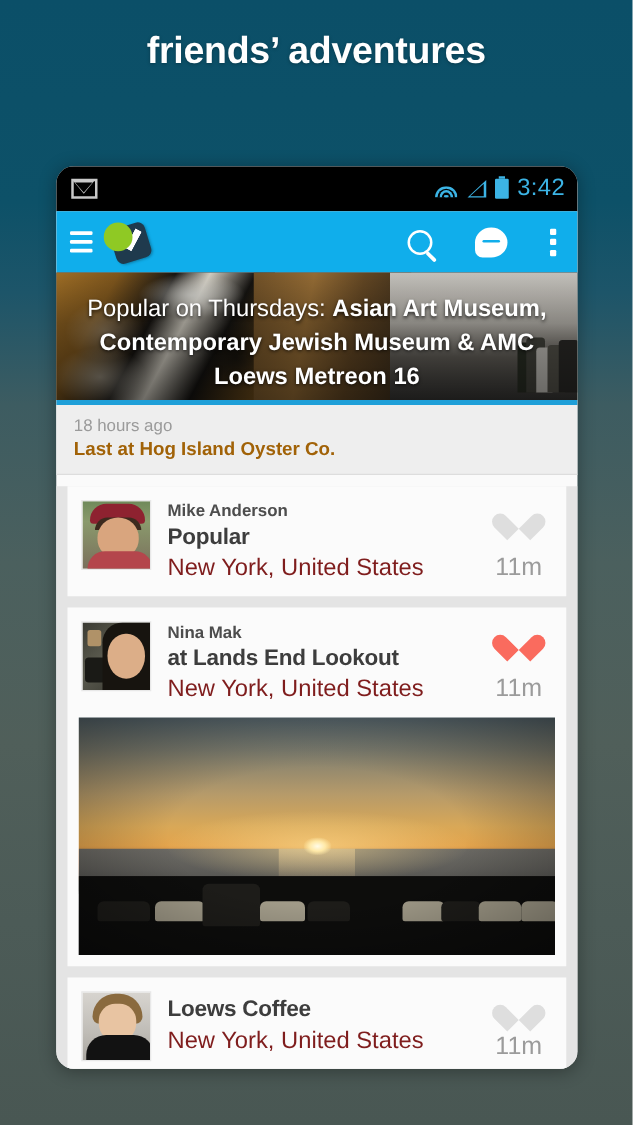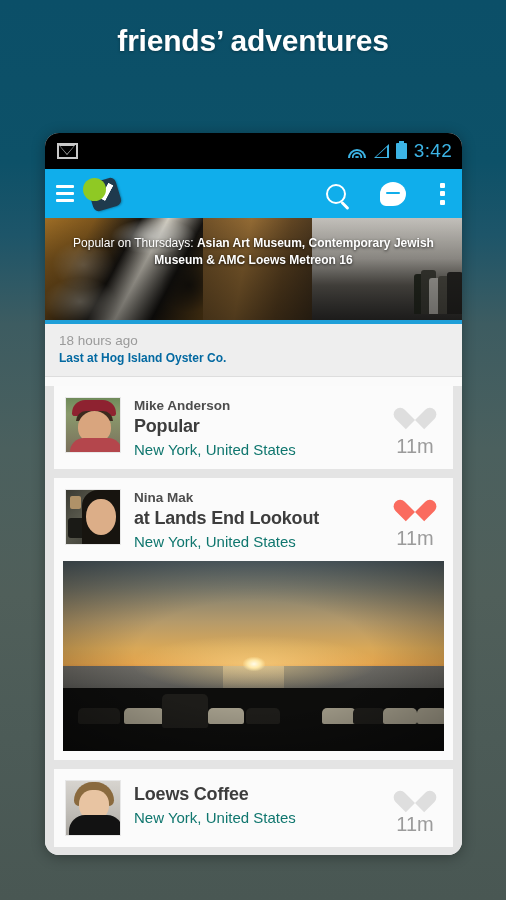--- a/index.html
+++ b/index.html
@@ -138,45 +138,45 @@
   .banner .f3 { left:78%; width:13px; height:36px; background:#d9d6cf; }
   .banner .f4 { left:84%; width:14px; height:38px; background:#5d5b52; }
   .banner .f5 { left:90%; width:16px; height:42px; background:#2f2e2b; }
   .banner .shade {
     position:absolute; inset:0;
     background:linear-gradient(180deg, rgba(0,0,0,.10) 0%, rgba(0,0,0,.34) 40%, rgba(0,0,0,.52) 100%);
   }
   .banner-text {
     position:absolute; left:0; right:0; top:17px;
     text-align:center; color:#ffffff;
-    font-size:12px; line-height:1.42;
+    font-size:19px; line-height:1.42;
     padding:0 22px;
     text-shadow:0 1px 3px rgba(0,0,0,.75);
   }
   .banner-text .b { font-weight:bold; }
   .banner-rule { height:4px; background:#1f9fd8; }
 
   
   .laststrip {
     background:#eeeeee; padding:9px 14px 11px 14px;
     border-bottom:1px solid #dddddd;
   }
   .laststrip .ago { color:#9a9a9a; font-size:13.5px; }
-  .laststrip .place { color:#0369a1; font-size:12px; font-weight:bold; margin-top:3px; }
+  .laststrip .place { color:#a16207; font-size:15px; font-weight:bold; margin-top:3px; }
 
   
   .feed { background:#e4e4e4; padding-bottom:3px; }
   .card { background:#fbfbfb; margin:0 9px 9px 9px; }
   .card.first { margin-top:9px; }
   .row { display:flex; align-items:flex-start; padding:11px 12px 11px 11px; }
   .avatar { width:56px; height:56px; flex:none; background:#9a9a9a; border:1px solid #e8e8e8; position:relative; overflow:hidden; }
   .meta { flex:1; min-width:0; padding-left:13px; padding-top:1px; }
   .uname { font-size:13.5px; font-weight:bold; color:#4d4d4d; }
   .venue { font-size:18px; font-weight:bold; color:#3d3d3d; margin-top:3px; letter-spacing:-0.2px; }
-  .loc { font-size:15px; color:#0f766e; margin-top:4px; }
+  .loc { font-size:19px; color:#7f1d1d; margin-top:4px; }
   .right { width:52px; flex:none; display:flex; flex-direction:column; align-items:center; justify-content:space-between; align-self:stretch; padding-top:2px; }
   .time { font-size:20px; color:#9b9b9b; }
 
   .heart { width:26px; height:24px; position:relative; }
   .heart i, .heart:before {
     content:""; position:absolute; top:0; width:13px; height:21px;
     border-radius:13px 13px 0 0; background:var(--hc);
   }
   .heart:before { left:13px; transform:rotate(45deg); transform-origin:0 100%; }
   .heart i { left:0; transform:rotate(-45deg); transform-origin:100% 100%; }

